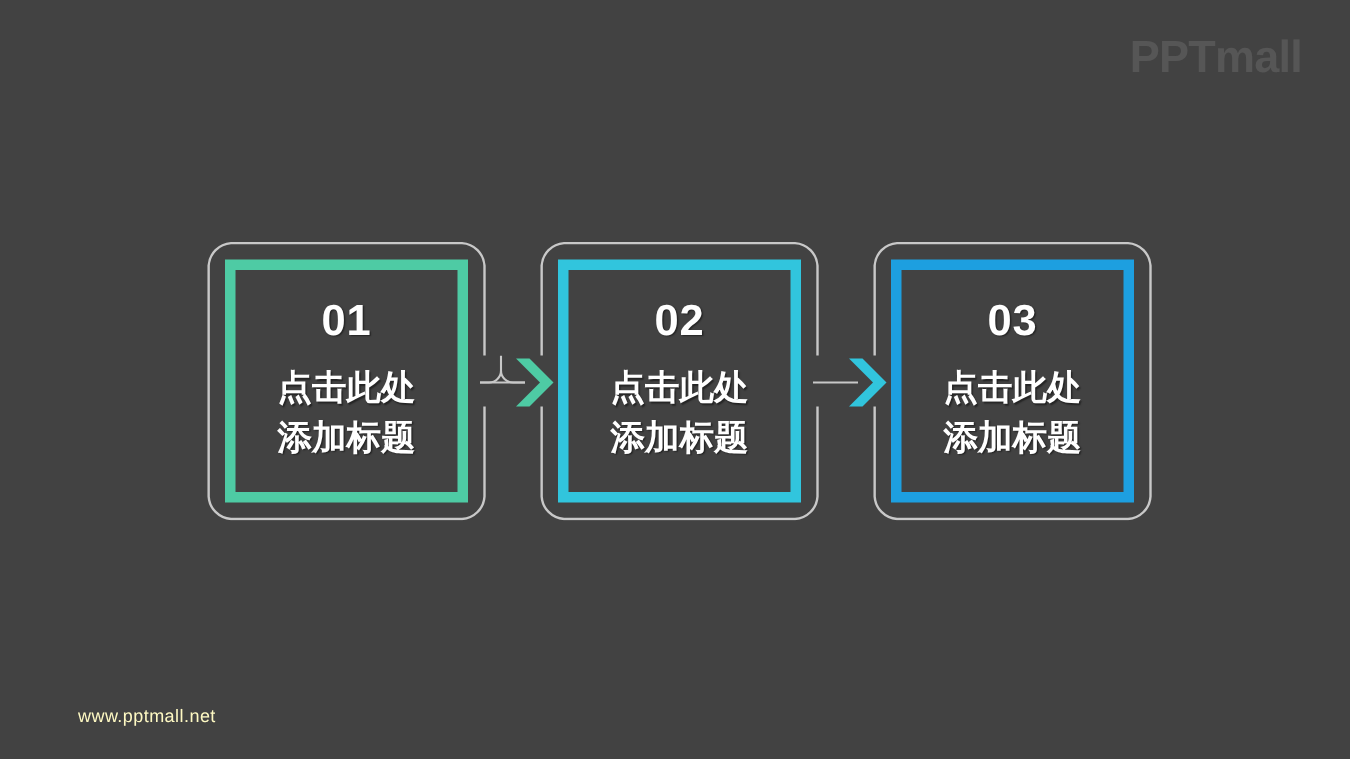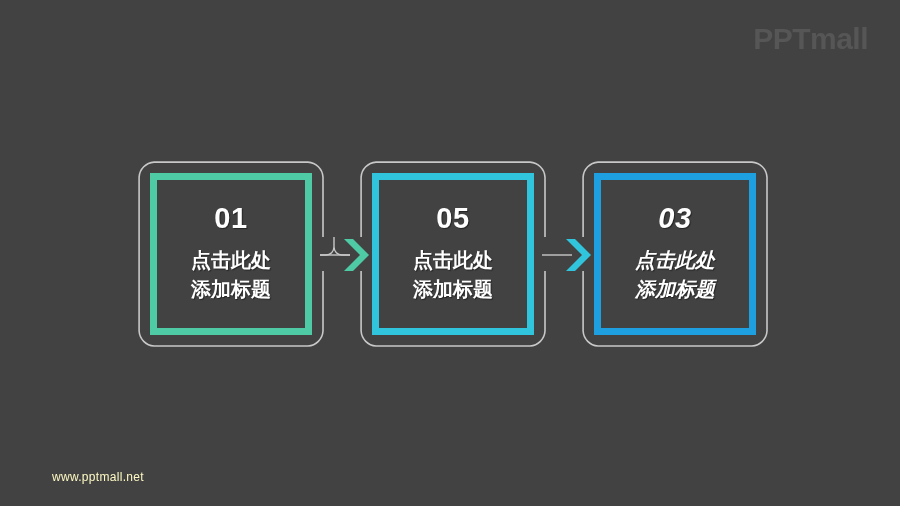--- a/index.html
+++ b/index.html
@@ -48,21 +48,21 @@
   }
 
   .step {
     position: absolute;
     top: 0;
     width: 186px;
     height: 186px;
   }
   .step-1 { left: 0px; }
   .step-2 { left: 222px; }
-  .step-3 { left: 444px; font-style: italic; }
+  .step-3 { left: 444px; }
 
   
   .outer-frame {
     position: absolute;
     inset: 0;
     border-radius: 16px;
     pointer-events: none;
   }
   .outer-frame svg { display: block; }
 
@@ -91,21 +91,21 @@
   }
   .step-number {
     font-size: 29px;
     font-weight: bold;
     letter-spacing: 0.5px;
     line-height: 1;
     margin-bottom: 13px;
     text-shadow: 1px 1px 1px rgba(0,0,0,0.45);
   }
   .step-title {
-    font-size: 20px;
+    font-size: 23px;
     font-weight: bold;
     line-height: 1.45;
     text-shadow: 1px 1px 1px rgba(0,0,0,0.45);
     white-space: pre-line;
   }
 
   
   .connector {
     position: absolute;
     top: 76px;
@@ -154,21 +154,21 @@
     <div class="outer-frame">
       <svg width="186" height="186" viewBox="0 0 186 186" aria-hidden="true">
         <path d="M 1.1 76 L 1.1 16.1 A 16 16 0 0 1 16 1.1 L 170 1.1
                  A 16 16 0 0 1 185 16.1 L 185 76
                  M 185 110 L 185 170 A 16 16 0 0 1 170 185 L 16 185
                  A 16 16 0 0 1 1.1 170 L 1.1 110" fill="none" stroke="#c8c8c8" stroke-width="1.6"></path>
       </svg>
     </div>
     <div class="inner-box" style="border-color:#31c5dd;"></div>
     <div class="step-content">
-      <div class="step-number">05</div>
+      <div class="step-number">02</div>
       <div class="step-title">点击此处
 添加标题</div>
     </div>
   </div>
 
   <div class="connector connector-2">
     <svg width="58" height="36" viewBox="0 0 58 36" aria-hidden="true">
       <line x1="0" y1="18" x2="30" y2="18" stroke="#c8c8c8" stroke-width="1.4"></line>
       <g>
         <path d="M 24 2 L 40 18 L 24 34 L 33 34 L 49 18 L 33 2 Z" fill="#31c5dd"></path>

